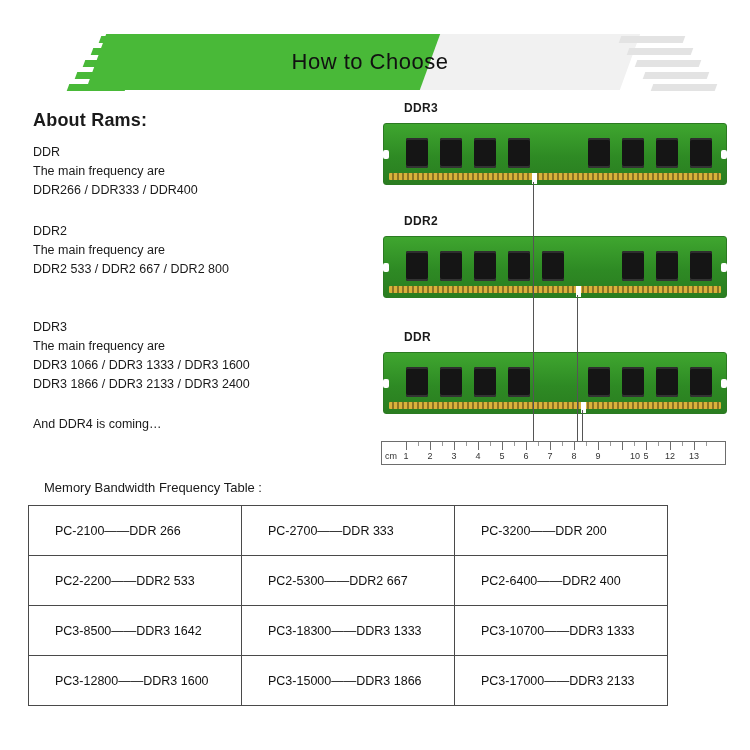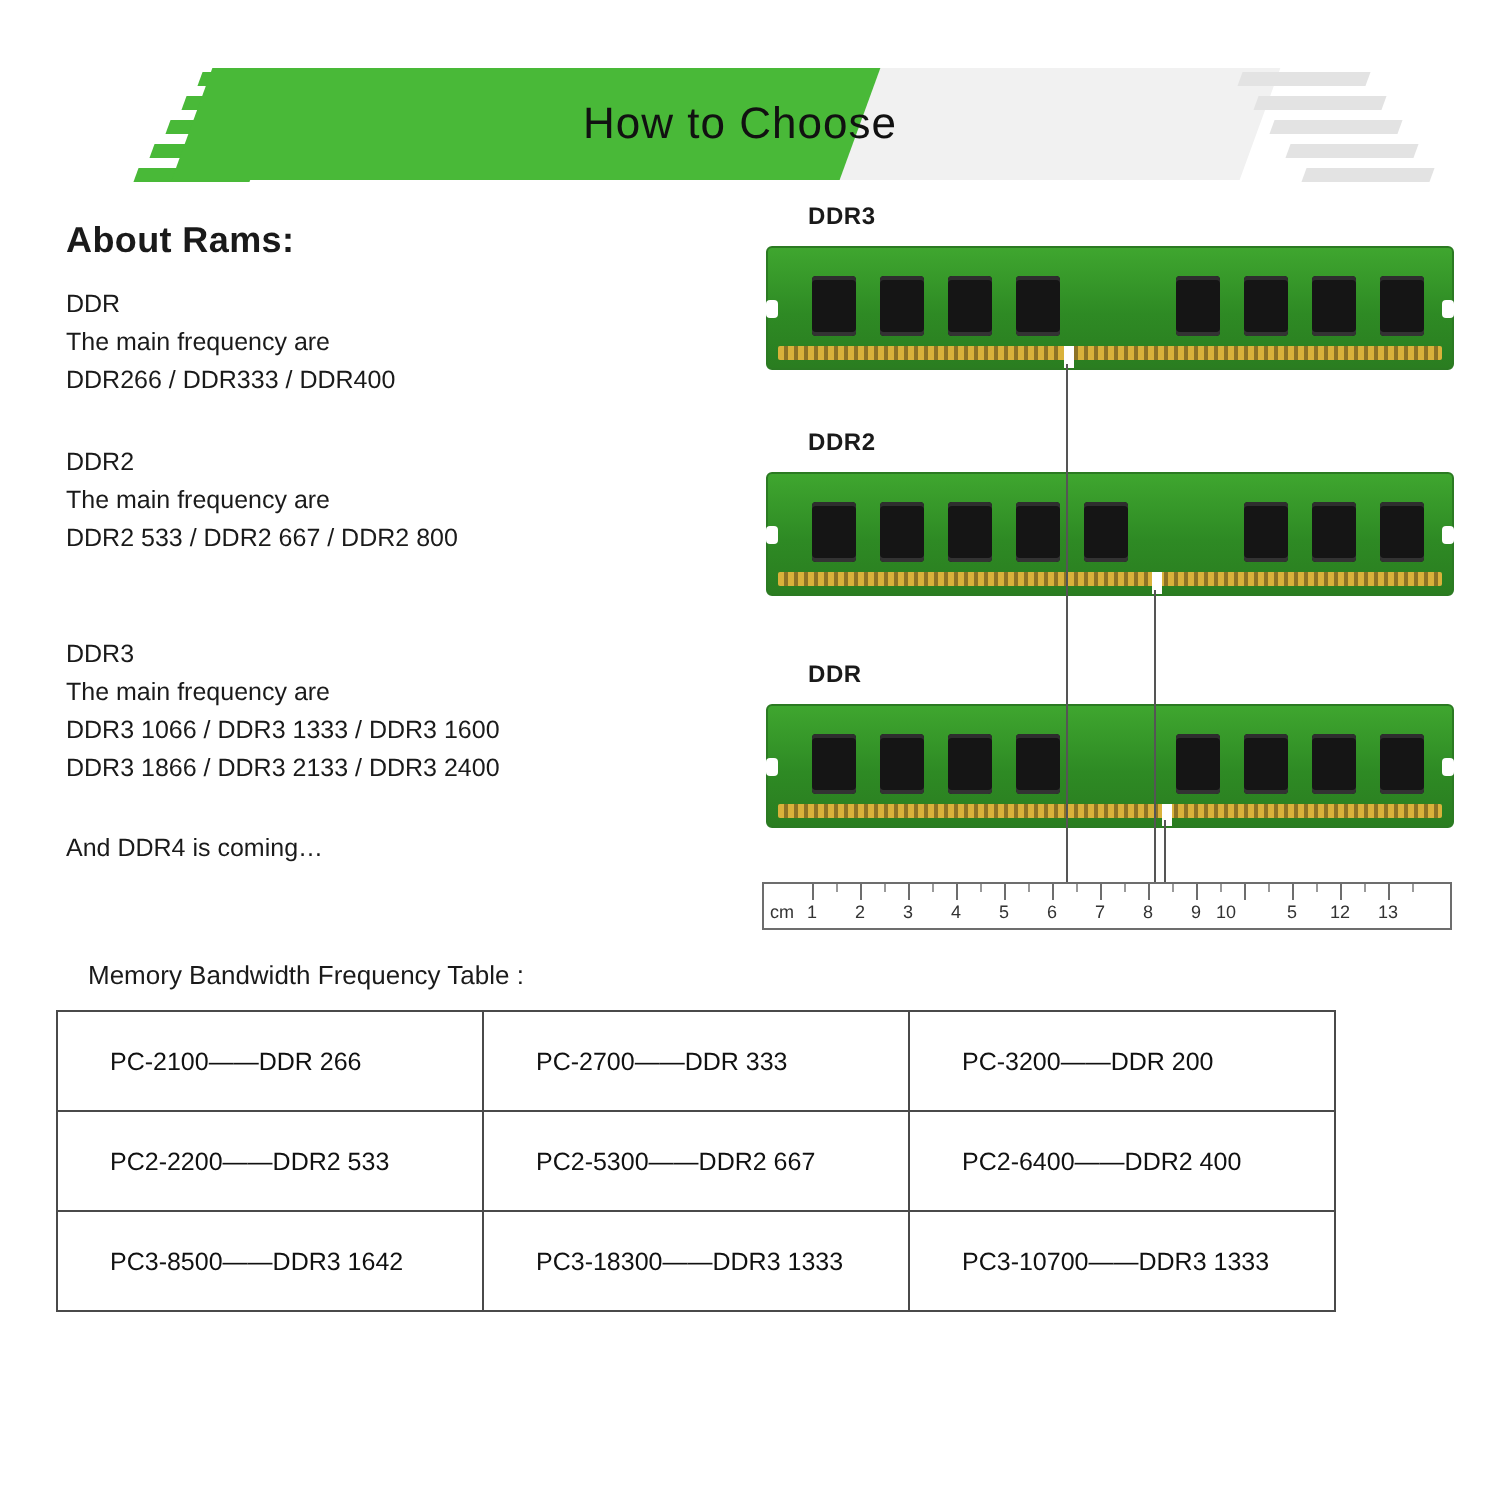--- a/index.html
+++ b/index.html
@@ -332,21 +332,21 @@
 
   <div class="rnum" style="left:17px;">1</div>
   <div class="rnum" style="left:41px;">2</div>
   <div class="rnum" style="left:65px;">3</div>
   <div class="rnum" style="left:89px;">4</div>
   <div class="rnum" style="left:113px;">5</div>
   <div class="rnum" style="left:137px;">6</div>
   <div class="rnum" style="left:161px;">7</div>
   <div class="rnum" style="left:185px;">8</div>
   <div class="rnum" style="left:209px;">9</div>
-  <div class="rnum" style="left:224px;">10</div>
+  <div class="rnum" style="left:246px;">10</div>
   <div class="rnum" style="left:257px;">5</div>
   <div class="rnum" style="left:281px;">12</div>
   <div class="rnum" style="left:305px;">13</div>
 </div>
 
 <div class="table-caption">Memory Bandwidth Frequency Table :</div>
 
 <table class="bw">
   <tbody>
     <tr>
@@ -357,14 +357,19 @@
     <tr>
       <td>PC2-2200——DDR2 533</td>
       <td>PC2-5300——DDR2 667</td>
       <td>PC2-6400——DDR2 400</td>
     </tr>
     <tr>
       <td>PC3-8500——DDR3 1642</td>
       <td>PC3-18300——DDR3 1333</td>
       <td>PC3-10700——DDR3 1333</td>
     </tr>
+    <tr>
+      <td>PC3-12800——DDR3 1600</td>
+      <td>PC3-15000——DDR3 1866</td>
+      <td>PC3-17000——DDR3 2133</td>
+    </tr>
   </tbody>
 </table>
 
 </body></html>

